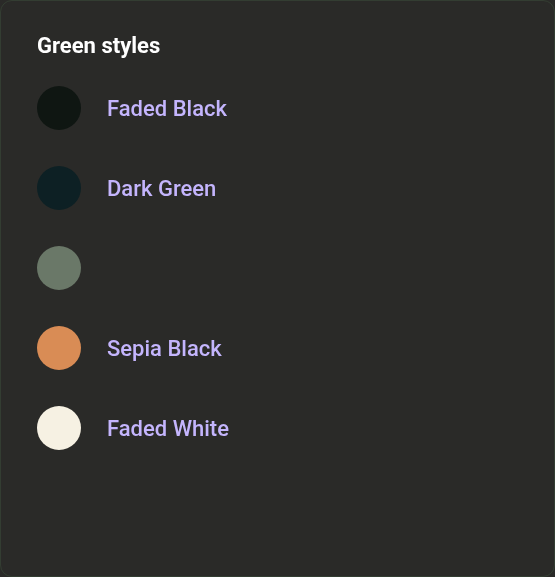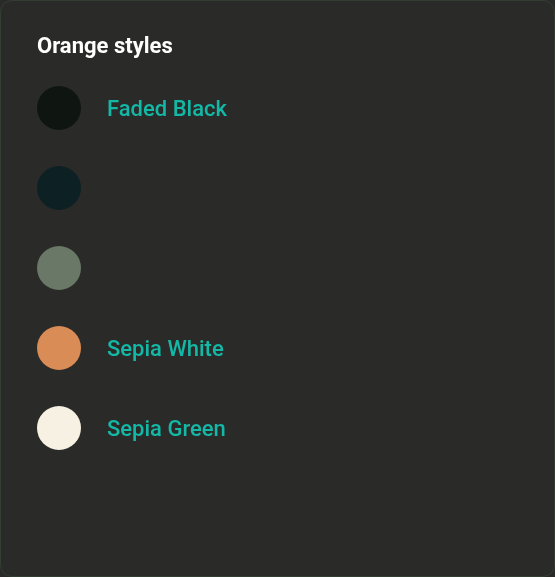--- a/index.html
+++ b/index.html
@@ -34,50 +34,51 @@
       gap: 26px;
       cursor: pointer;
     }
     .swatch {
       width: 44px;
       height: 44px;
       border-radius: 50%;
       flex-shrink: 0;
     }
     .style-label {
-      color: #14b8a6;
+      color: #c4b5fd;
       font-size: 22px;
       font-weight: 500;
     }
   </style>
 </head>
 <body>
 
 <div>
-  <h2 class="panel-title">Orange styles</h2>
+  <h2 class="panel-title">Green styles</h2>
   <div class="style-list">
 
     <div class="style-item">
       <span class="swatch" style="background:#0f1612"></span>
       <span class="style-label">Faded Black</span>
     </div>
 
     <div class="style-item">
       <span class="swatch" style="background:#0d2024"></span>
+      <span class="style-label">Dark Green</span>
     </div>
 
     <div class="style-item">
       <span class="swatch" style="background:#6a7868"></span>
     </div>
 
 
     <div class="style-item">
       <span class="swatch" style="background:#d98c55"></span>
-      <span class="style-label">Sepia White</span>
+      <span class="style-label">Sepia Black</span>
     </div>
 
     <div class="style-item">
       <span class="swatch" style="background:#f6f1e3"></span>
-      <span class="style-label">Sepia Green</span>
+      <span class="style-label">Faded White</span>
     </div>
 
   </div>
 </div>
 
 </body></html>

